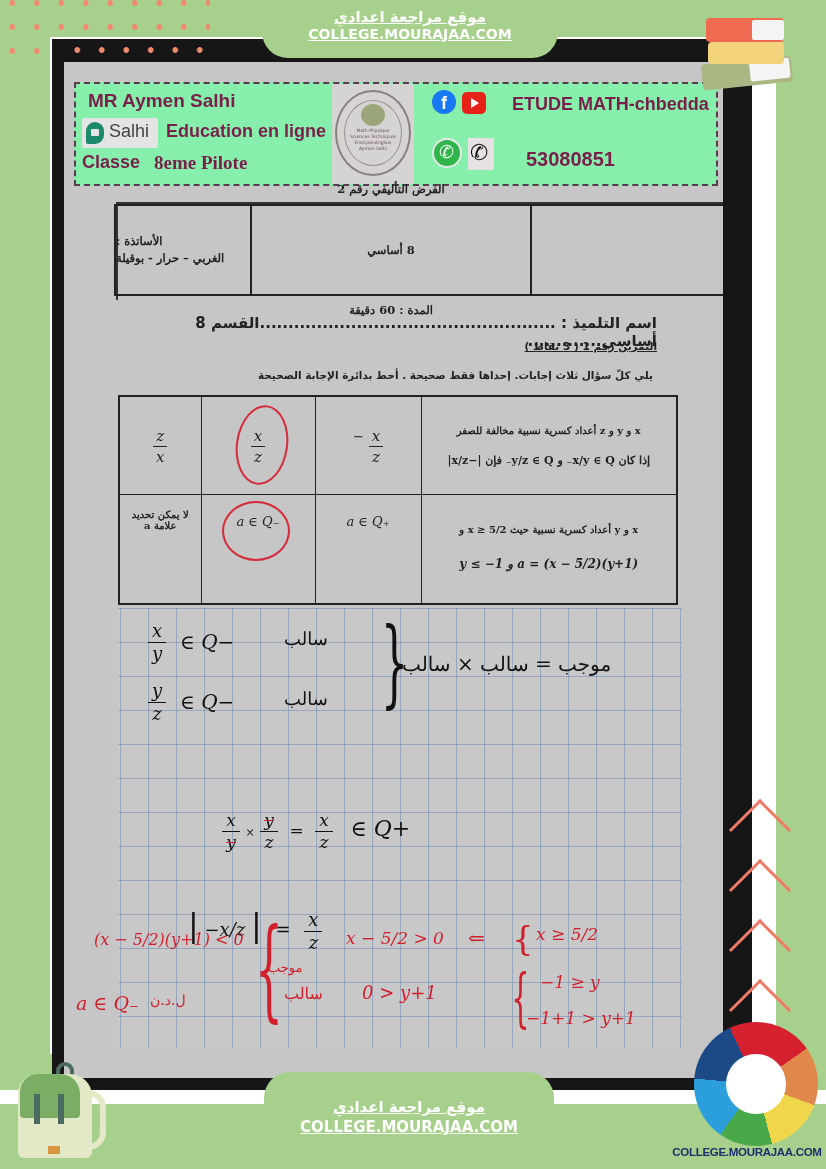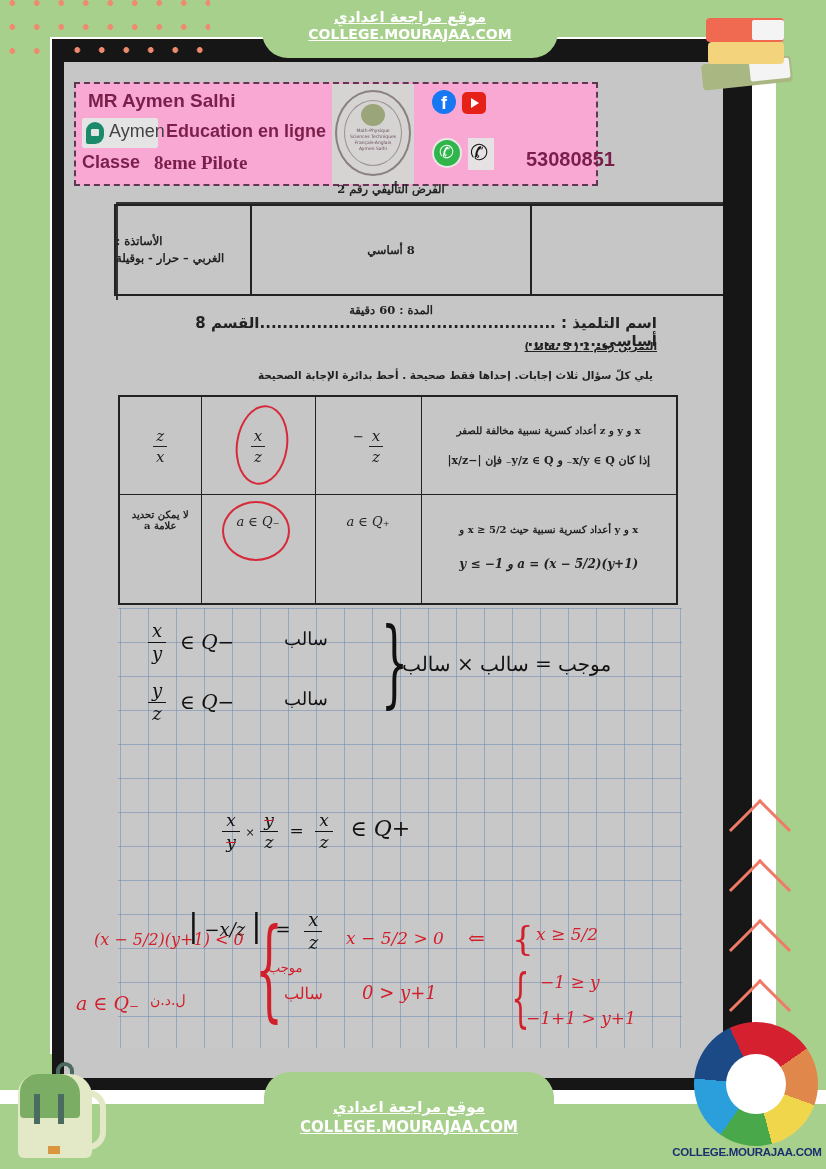--- a/index.html
+++ b/index.html
@@ -29,22 +29,22 @@
     background-size: 24.5px 10px;
     background-position: 5px 0;
   }
   .doc {
     position: absolute; left: 64px; top: 62px; width: 659px; height: 1016px;
     background: #c6c6c6;
     overflow: hidden;
   }
   
   .banner {
-    position: absolute; left: 10px; top: 20px; width: 524px; height: 104px;
-    background: #f9a8d4;
+    position: absolute; left: 10px; top: 20px; width: 644px; height: 104px;
+    background: #86efac;
     border: 2px dashed #5a3a4e;
   }
   .banner .txt {
     position: absolute; color: #7a1f4c; font-family: "Liberation Sans", sans-serif; font-weight: bold;
   }
   .b-name { left: 12px; top: 6px; font-size: 19px; }
   .b-meet {
     position: absolute; left: 6px; top: 34px; width: 76px; height: 30px;
     background: #e4e4e4; border-radius: 2px;
   }
@@ -199,35 +199,36 @@
 <div class="white-frame"></div>
 <div class="black-frame"></div>
 <div class="black-dots"></div>
 
 <div class="doc">
 
   <div class="banner">
     <span class="txt b-name">MR  Aymen Salhi</span>
     <div class="b-meet">
       <span class="meet-icon"></span>
-      <span class="meet-label">Aymen</span>
+      <span class="meet-label">Salhi</span>
     </div>
     <span class="txt b-edu">Education en ligne</span>
     <span class="txt b-classe">Classe</span>
     <span class="txt b-pilote" style="font-family:'Liberation Serif',serif;">8eme Pilote</span>
     <div class="b-stamp">
       <div class="ring"></div>
       <div class="ring2"></div>
       <div class="tree"></div>
       <div class="stamp-text">Math-Physique Sciences Techniques Français-Anglais Aymen Salhi</div>
     </div>
     <span class="b-social ic-fb">f</span>
     <span class="b-social ic-yt"></span>
     <span class="b-social ic-wa"></span>
     <span class="b-social ic-ph"></span>
+    <span class="txt b-etude">ETUDE MATH-chbedda</span>
     <span class="txt b-phone">53080851</span>
   </div>
 
   <div class="exam-outer"></div>
   <div class="exam-head">
     <div class="eh-cell eh-left">
       <span>الأساتذة :</span>
       <span>الغربي – حرار - بوقيلة</span>
     </div>
     <div class="eh-cell eh-mid">

